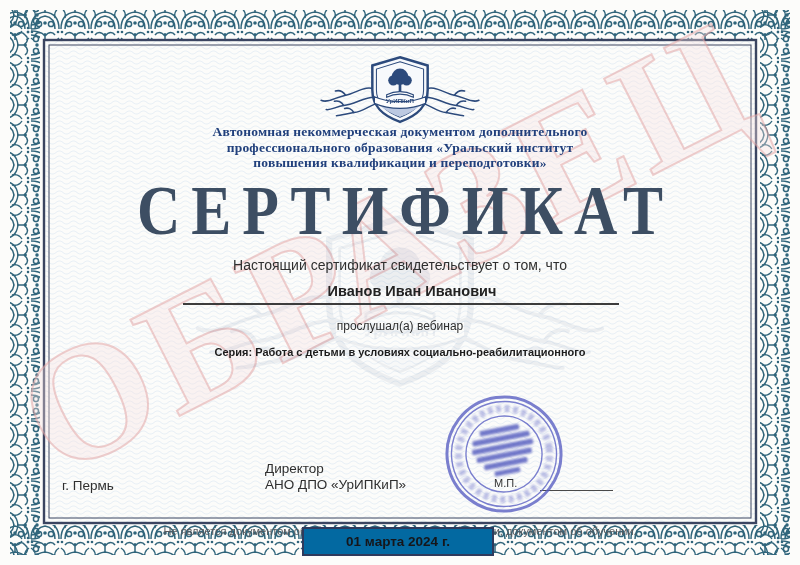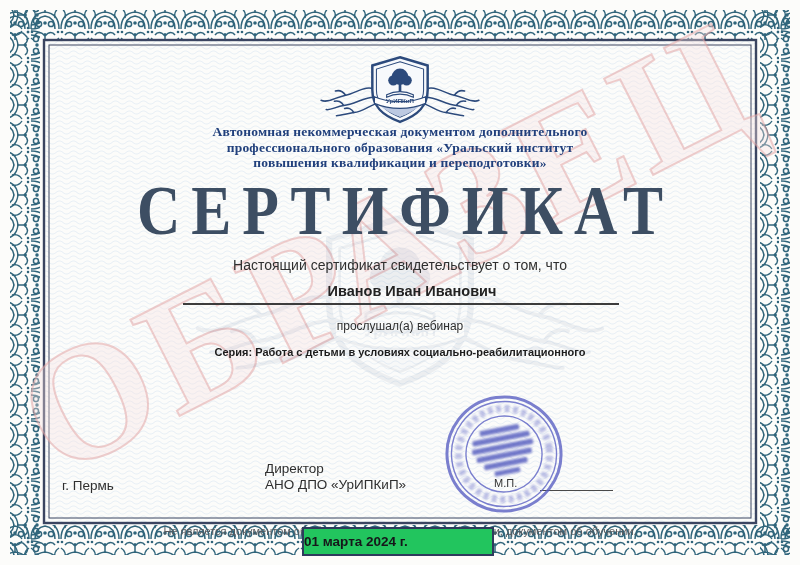--- a/index.html
+++ b/index.html
@@ -35,21 +35,21 @@
   .action{top:319px;z-index:2;font-size:12px;color:#2f2f2f;}
   .course{top:343px;z-index:2;font-size:11px;font-weight:bold;line-height:18.5px;color:#1c1c1c;}
   .city{left:62px;top:478px;z-index:2;font-size:13.5px;color:#2f2f2f;}
   .director{left:265px;top:461px;z-index:2;font-size:13.5px;line-height:16px;color:#2f2f2f;text-align:left;}
   .mp{left:494px;top:477px;z-index:2;font-size:11px;color:#333;}
   .sig-line{left:540px;top:490px;width:73px;height:0;border-top:1.5px solid #4a4a4a;z-index:2;}
   .disclaimer{top:501px;z-index:2;font-size:11px;color:#595a5e;margin-top:24px;}
   .stamp{left:442px;top:392px;z-index:3;}
   .datebox{
     left:302px;top:527px;width:188px;height:25px;z-index:5;
-    background:#22c55e;border:2px solid #2e3a5c;
+    background:#0369a1;border:2px solid #2e3a5c;text-align:center;
     line-height:25px;font-size:13.5px;font-weight:bold;color:#16161a;
   }
   .bg{left:0;top:0;z-index:0;}
 </style>
 </head>
 <body>
 
 <div class="cert">
 
   <svg class="abs bg" width="800" height="565">

